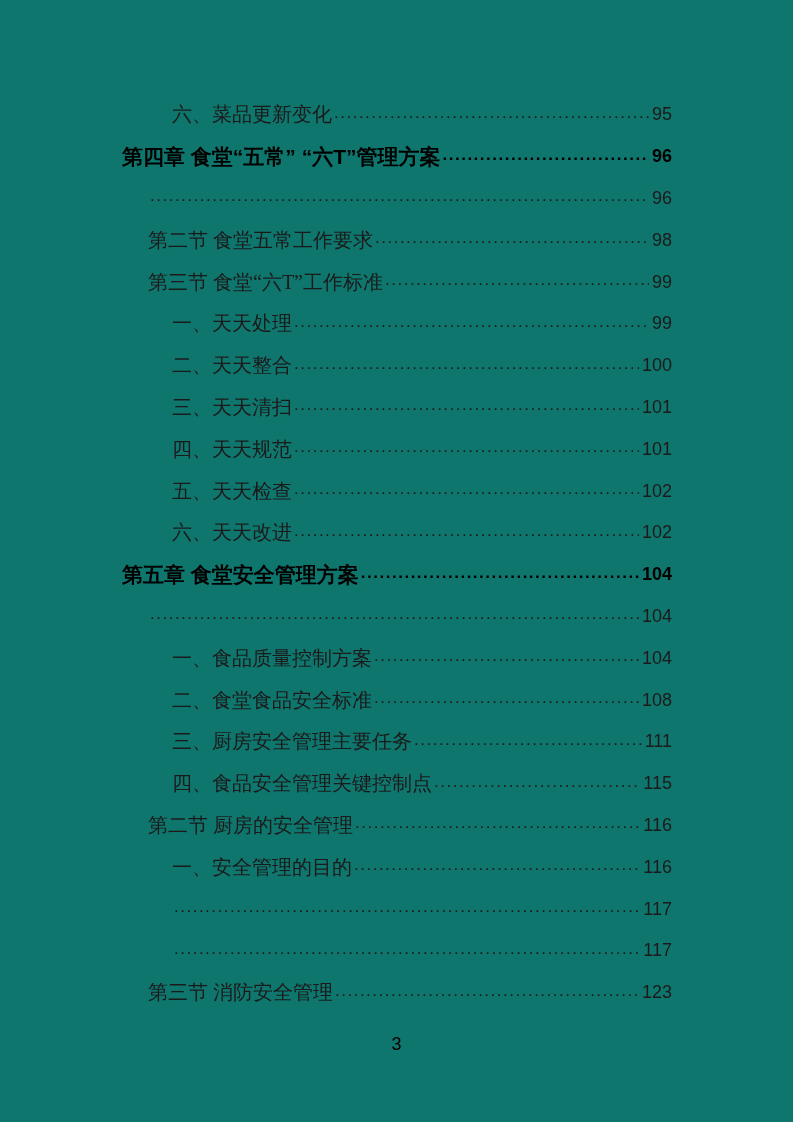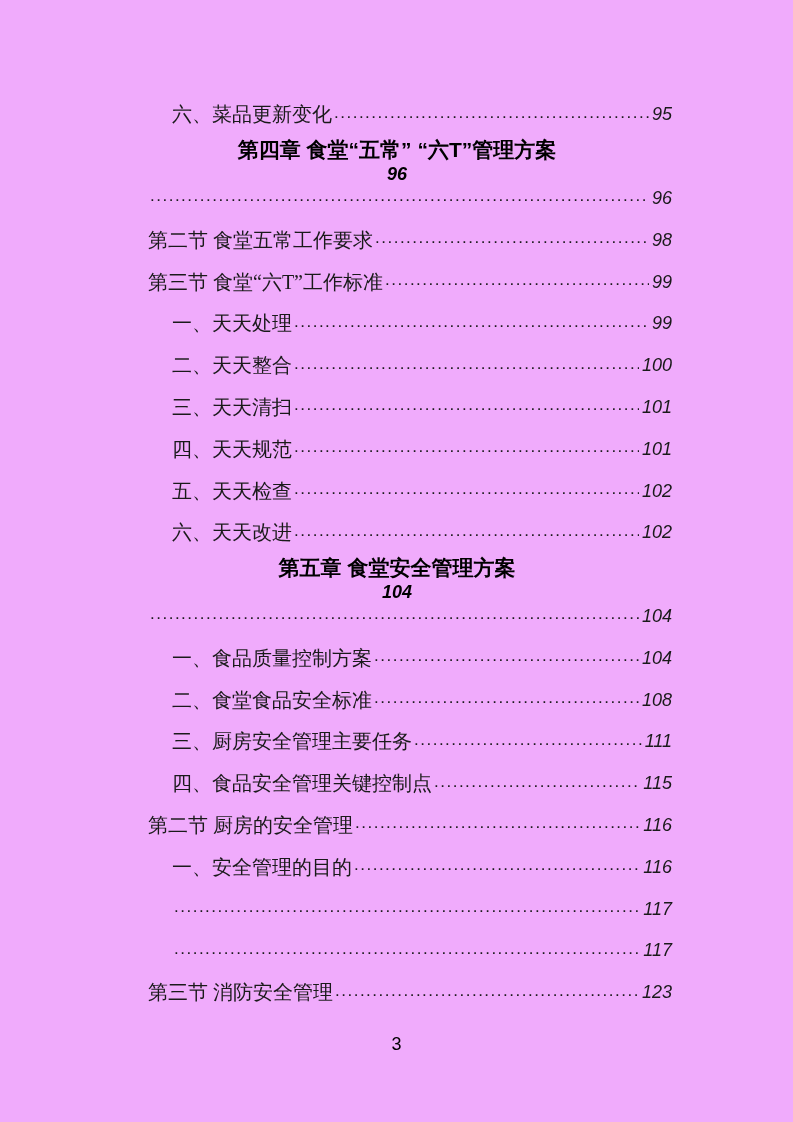--- a/index.html
+++ b/index.html
@@ -4,21 +4,21 @@
 <style>
   html, body {
     margin: 0;
     padding: 0;
     background: #ffffff;
   }
   .page {
     position: relative;
     width: 793px;
     height: 1122px;
-    background: #f0abfc;
+    background: #0f766e;
     overflow: hidden;
     font-family: "Liberation Serif", "DejaVu Serif", serif;
     color: #000000;
   }
   .toc {
     position: absolute;
     left: 122px;
     top: 94px;
     width: 550px;
   }
@@ -42,24 +42,23 @@
     font-family: "Liberation Sans", "DejaVu Sans", sans-serif;
     font-size: 17px;
     transform: translateY(-2px);
   }
   .toc-row .toc-page {
     flex: 0 0 auto;
     white-space: nowrap;
     font-family: "Liberation Sans", "DejaVu Sans", sans-serif;
     font-size: 18px;
     text-align: right;
-    font-style: italic;
   }
   
-  .toc-row.level-1 { padding-left: 0; flex-direction: column; }
+  .toc-row.level-1 { padding-left: 0; }
   .toc-row.level-2 { padding-left: 26px; }
   .toc-row.level-3 { padding-left: 50px; }
   
   .toc-row.bold {
     font-weight: 700;
     font-family: "Liberation Sans", "DejaVu Sans", sans-serif;
     font-size: 21px;
     color: #000000;
   }
   .toc-row.bold .toc-leader,

